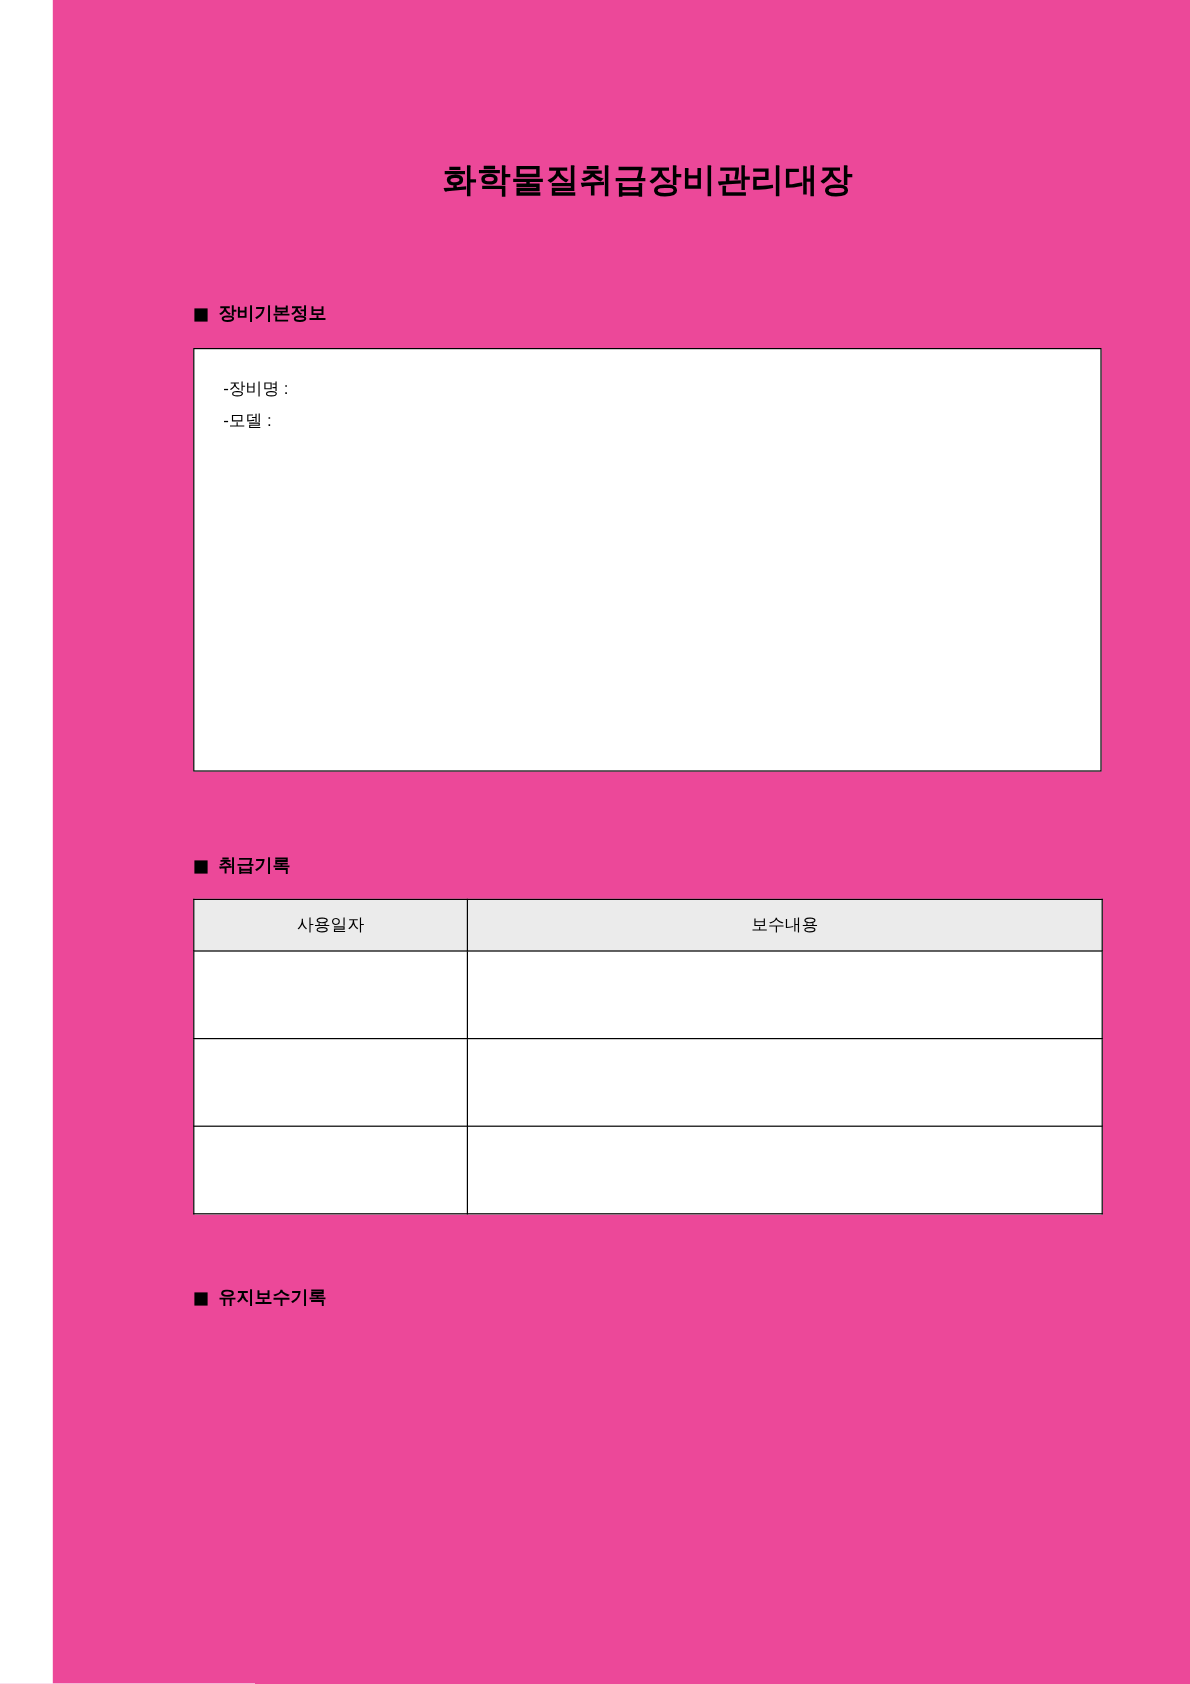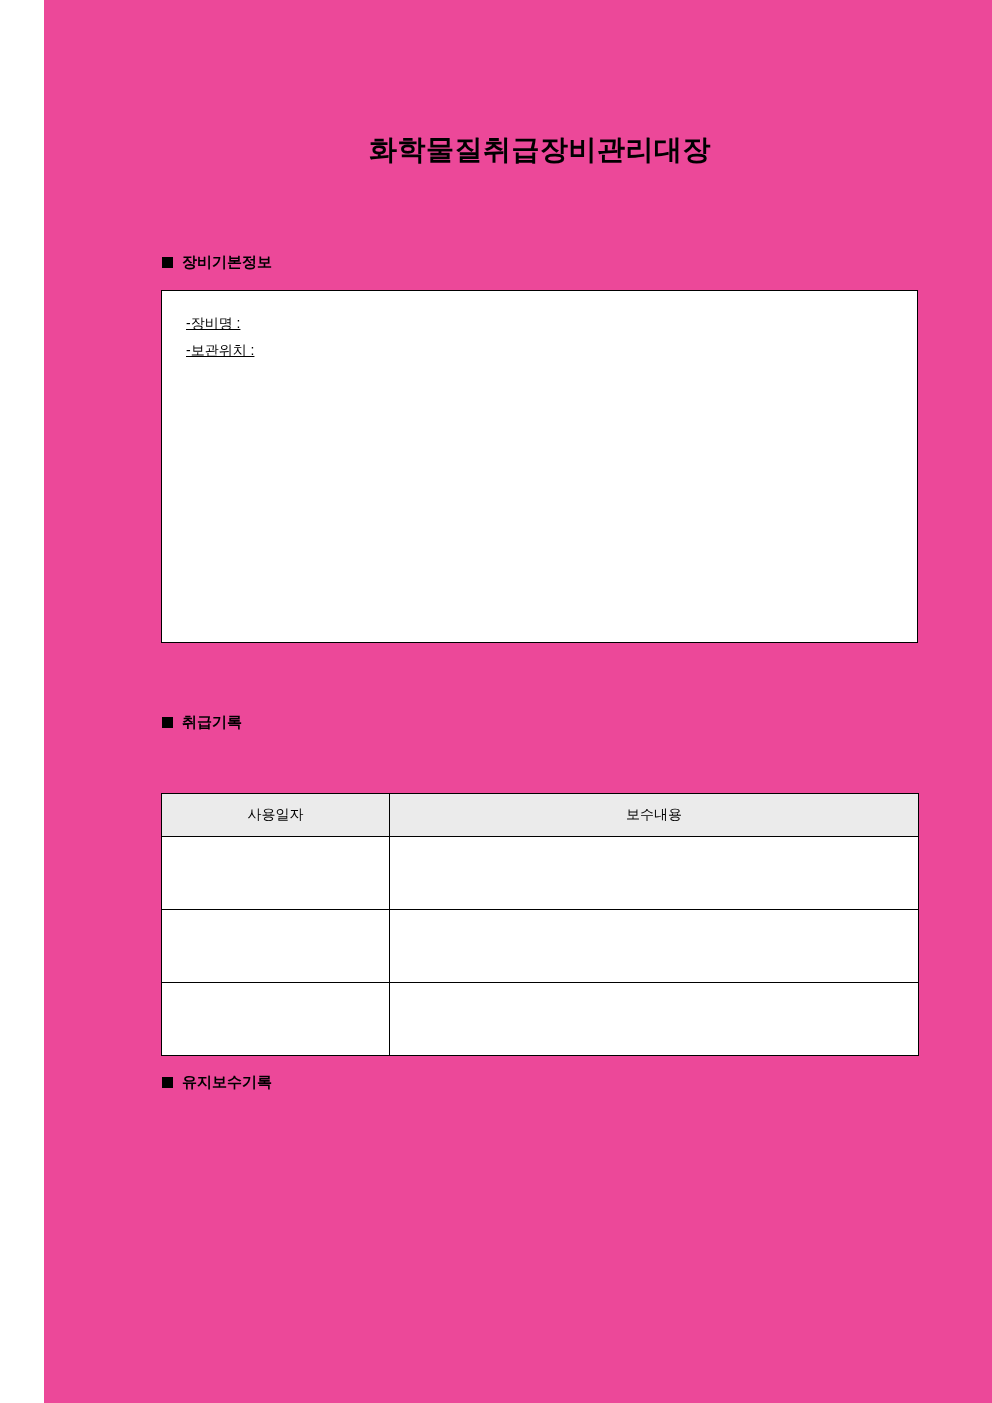--- a/index.html
+++ b/index.html
@@ -65,21 +65,20 @@
   
   .info-box {
     position: absolute;
     left: 117px;
     top: 290px;
     width: 757px;
     height: 353px;
     border: 1px solid #000000;
     box-sizing: border-box;
     background: #ffffff;
-    text-decoration: underline;
   }
   .info-lines {
     padding: 19px 0 0 24px;
   }
   .info-line {
     font-size: 14px;
     line-height: 27px;
     white-space: nowrap;
   }
 
@@ -100,21 +99,21 @@
     vertical-align: middle;
     background: #ffffff;
   }
   .hdr-cell {
     background: #ebebeb !important;
   }
 
   
   .handling-table {
     left: 117px;
-    top: 793px;
+    top: 749px;
     width: 757px;
   }
   .handling-table col.c-date { width: 228px; }
   .handling-table col.c-desc { width: 529px; }
   .handling-table th.hdr-cell { height: 42px; }
   .handling-table td.body-cell { height: 72px; }
 
   
   .maint-table {
     left: 117px;
@@ -133,21 +132,21 @@
   <div class="doc-title">화학물질취급장비관리대장</div>
 
   <div class="section-heading sec-equipment">
     <span class="bullet-square"></span>
     <span>장비기본정보</span>
   </div>
 
   <div class="info-box">
     <div class="info-lines">
       <div class="info-line">-장비명 :</div>
-      <div class="info-line">-보관위치 :</div>
+      <div class="info-line">-모델 :</div>
     </div>
   </div>
 
   <div class="section-heading sec-handling">
     <span class="bullet-square"></span>
     <span>취급기록</span>
   </div>
 
   <table class="doc-table handling-table">
     <colgroup>

